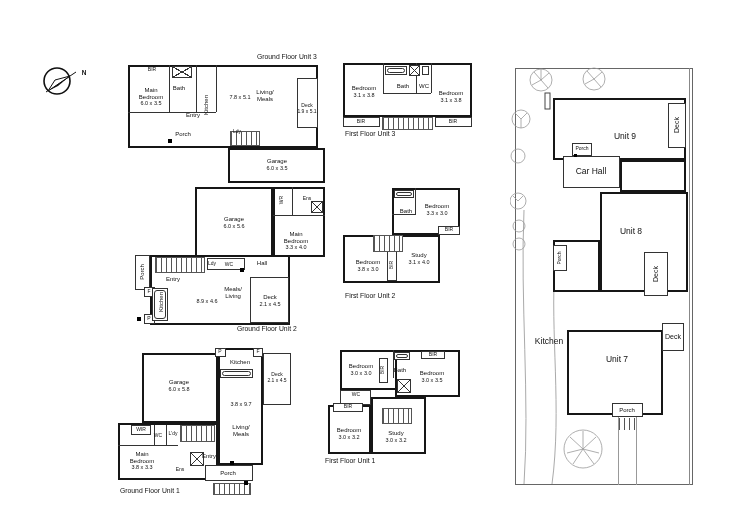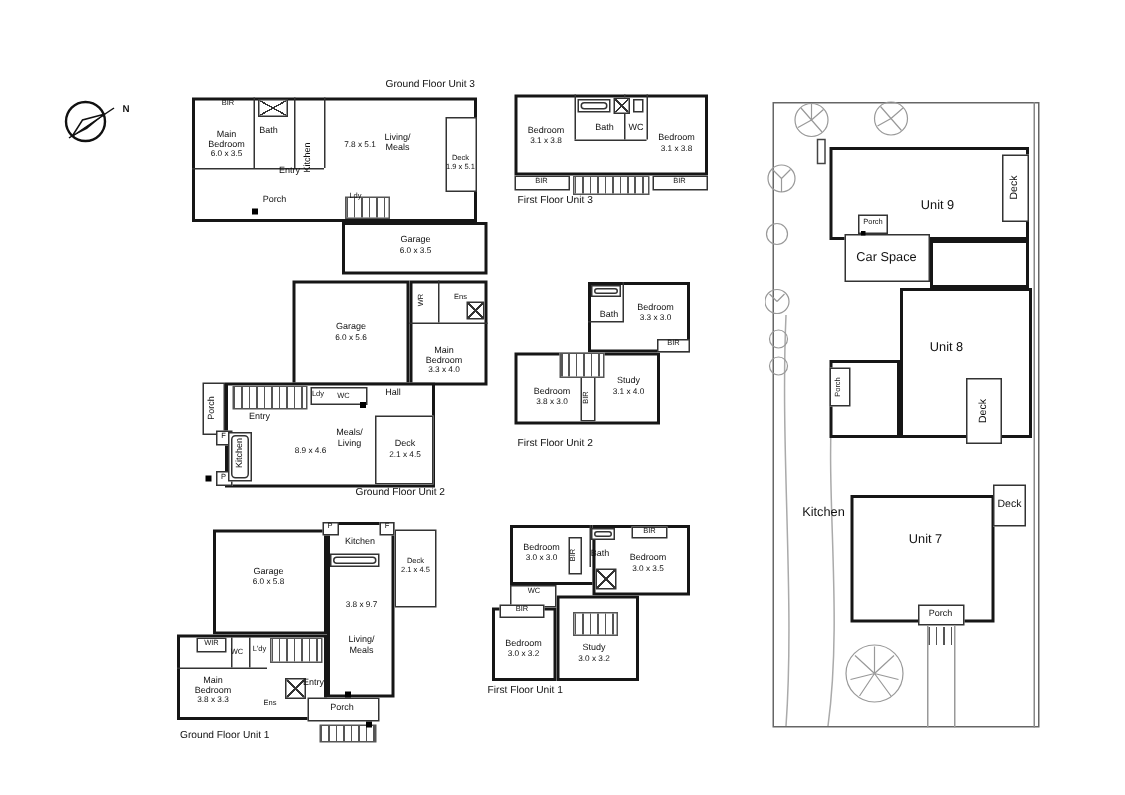--- a/index.html
+++ b/index.html
@@ -256,21 +256,21 @@
   <div class="w1" style="left:134px;top:192px;width:24px;height:44px"></div>
   <div class="w2" style="left:57px;top:270px;width:96px;height:85px"></div>
   <div class="w1" style="left:152px;top:263px;width:22px;height:28px"></div>
   <div class="w1" style="left:102px;top:343px;width:31px;height:14px"></div>
   <div class="ln" style="left:108px;top:357px;width:1px;height:68px;background:#999"></div>
   <div class="ln" style="left:126px;top:357px;width:1px;height:68px;background:#999"></div>
   <div class="steps" style="left:109px;top:358px;width:17px;height:12px;border:none"></div>
   <div class="lbl big" style="left:115px;top:77px">Unit 9</div>
   <div class="lbl v med" style="left:167px;top:65px">Deck</div>
   <div class="lbl tiny" style="left:72px;top:89px">Porch</div>
-  <div class="lbl big" style="left:81px;top:112px">Car Space</div>
+  <div class="lbl big" style="left:81px;top:112px">Car Hall</div>
   <div class="lbl big" style="left:121px;top:172px">Unit 8</div>
   <div class="lbl v tiny" style="left:50px;top:198px">Porch</div>
   <div class="lbl v med" style="left:146px;top:214px">Deck</div>
   <div class="lbl big" style="left:39px;top:282px">Kitchen</div>
   <div class="lbl med" style="left:163px;top:277px">Deck</div>
   <div class="lbl big" style="left:107px;top:300px">Unit 7</div>
   <div class="lbl" style="left:117px;top:350px">Porch</div>
 </div>
 
 </body></html>

